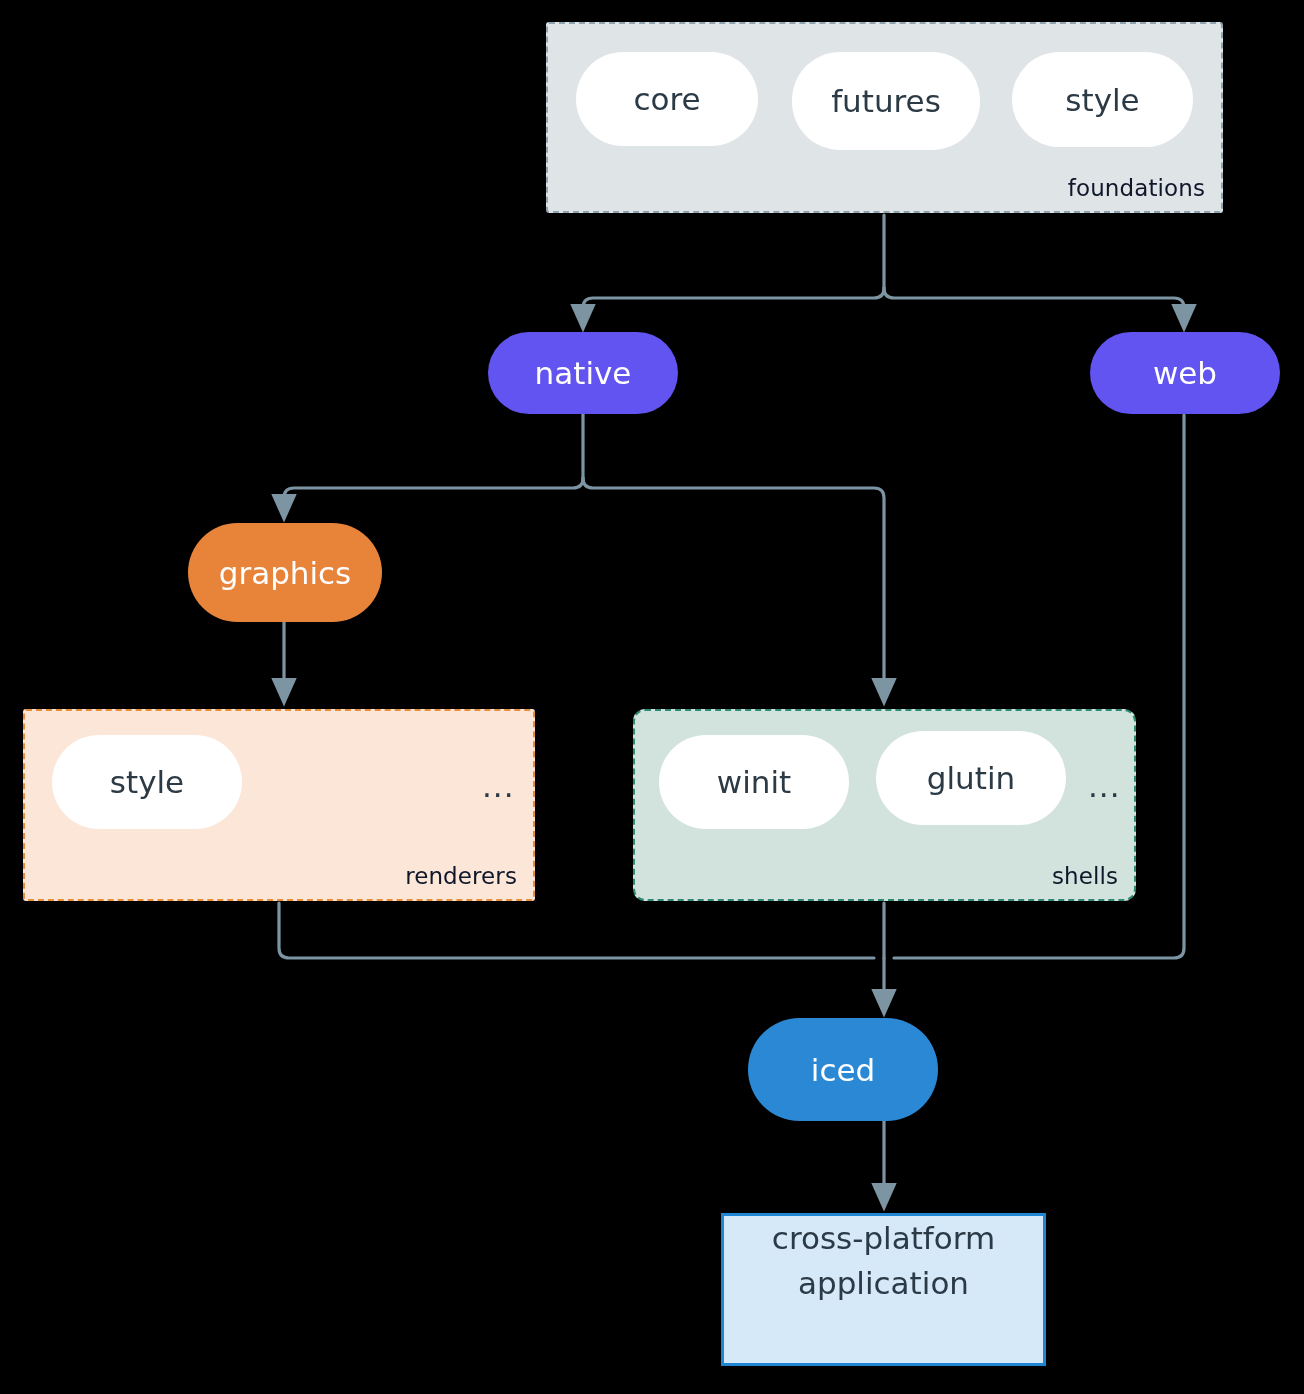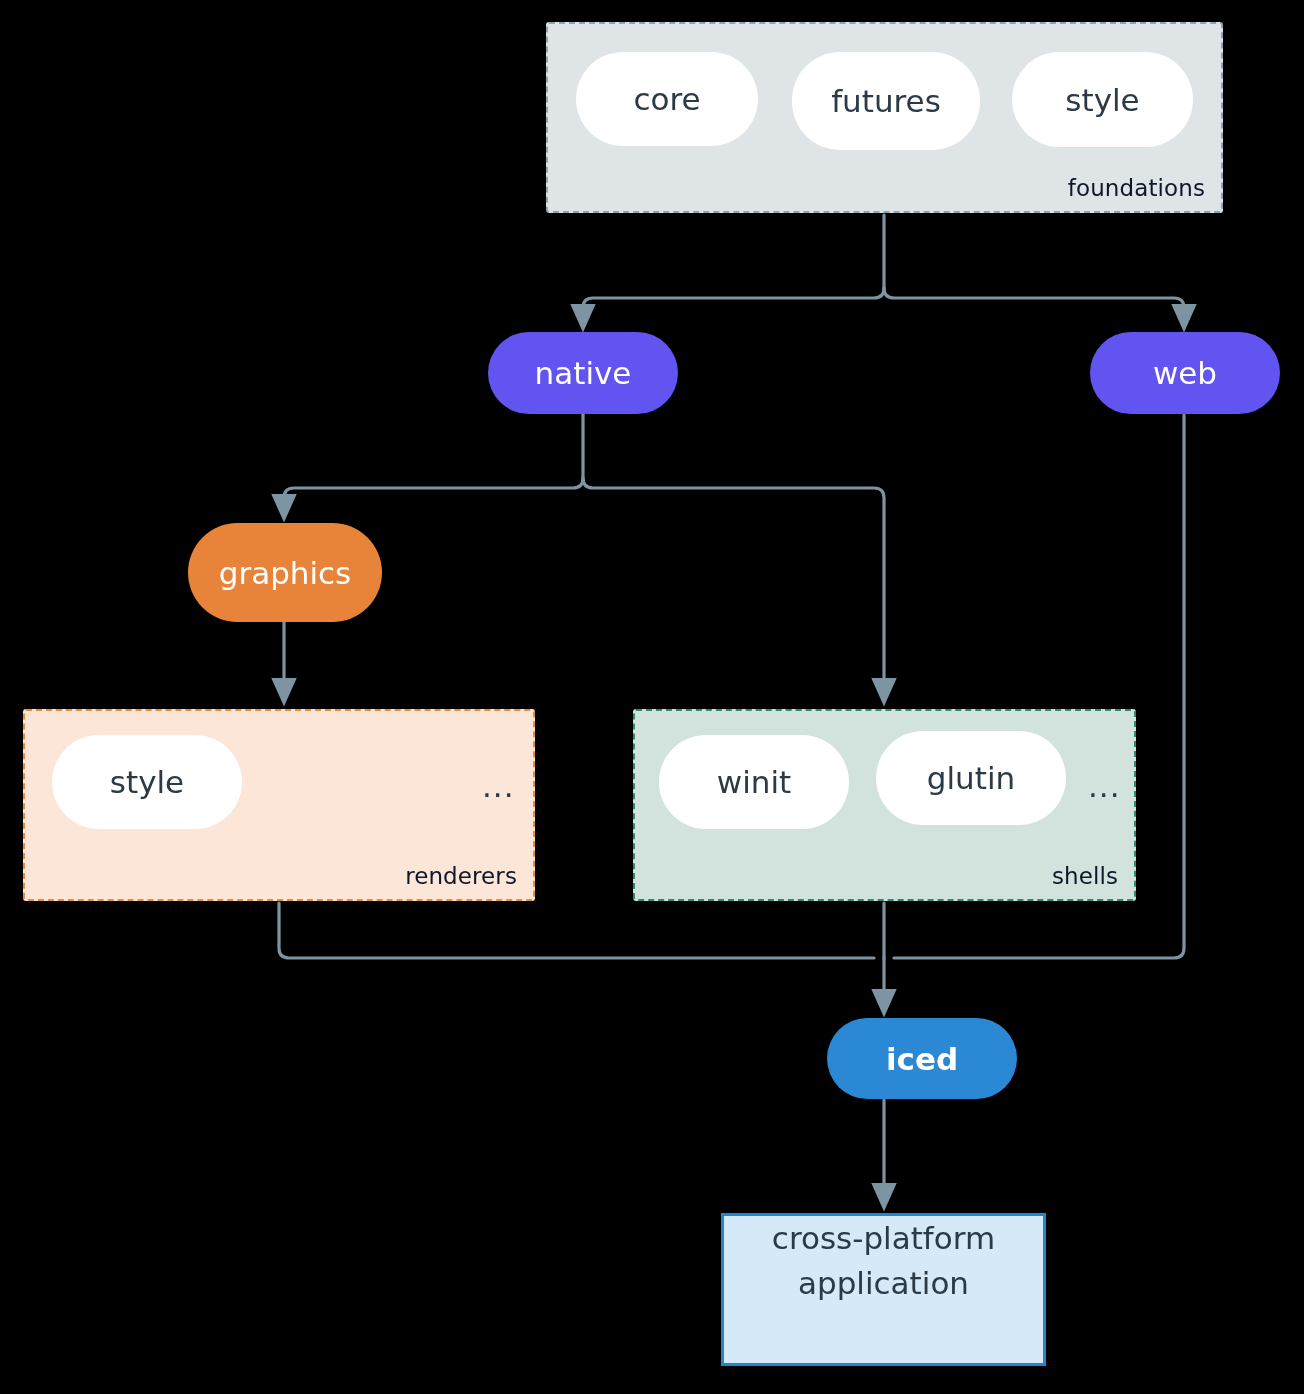--- a/index.html
+++ b/index.html
@@ -60,21 +60,21 @@
     border: 2px dashed #e78d3c;
     border-radius: 3px;
   }
   #cluster-shells {
     left: 633px;
     top: 709px;
     width: 503px;
     height: 192px;
     background: #d2e3dd;
     border: 2px dashed #2f8a73;
-    border-radius: 3px;
+    border-radius: 12px;
   }
 
   
   .chip {
     position: absolute;
     background: #ffffff;
     border-radius: 48px;
     display: flex;
     align-items: center;
     justify-content: center;
@@ -193,21 +193,21 @@
   </div>
 
   <div class="node node-purple" id="node-native" style="left:488px; top:332px; width:190px; height:82px;">
     <span>native</span>
   </div>
 
   <div class="node node-orange" id="node-graphics" style="left:188px; top:523px; width:194px; height:99px;">
     <span>graphics</span>
   </div>
 
-  <div class="node node-blue" id="node-iced" style="left:827px; top:1018px; width:190px; height:81px;font-weight:bold;">
+  <div class="node node-blue" id="node-iced" style="left:748px; top:1018px; width:190px; height:103px;">
     <span>iced</span>
   </div>
 
   <div id="node-application">
     <span>cross-platform</span>
     <span>application</span>
   </div>
 
 </div>
 

